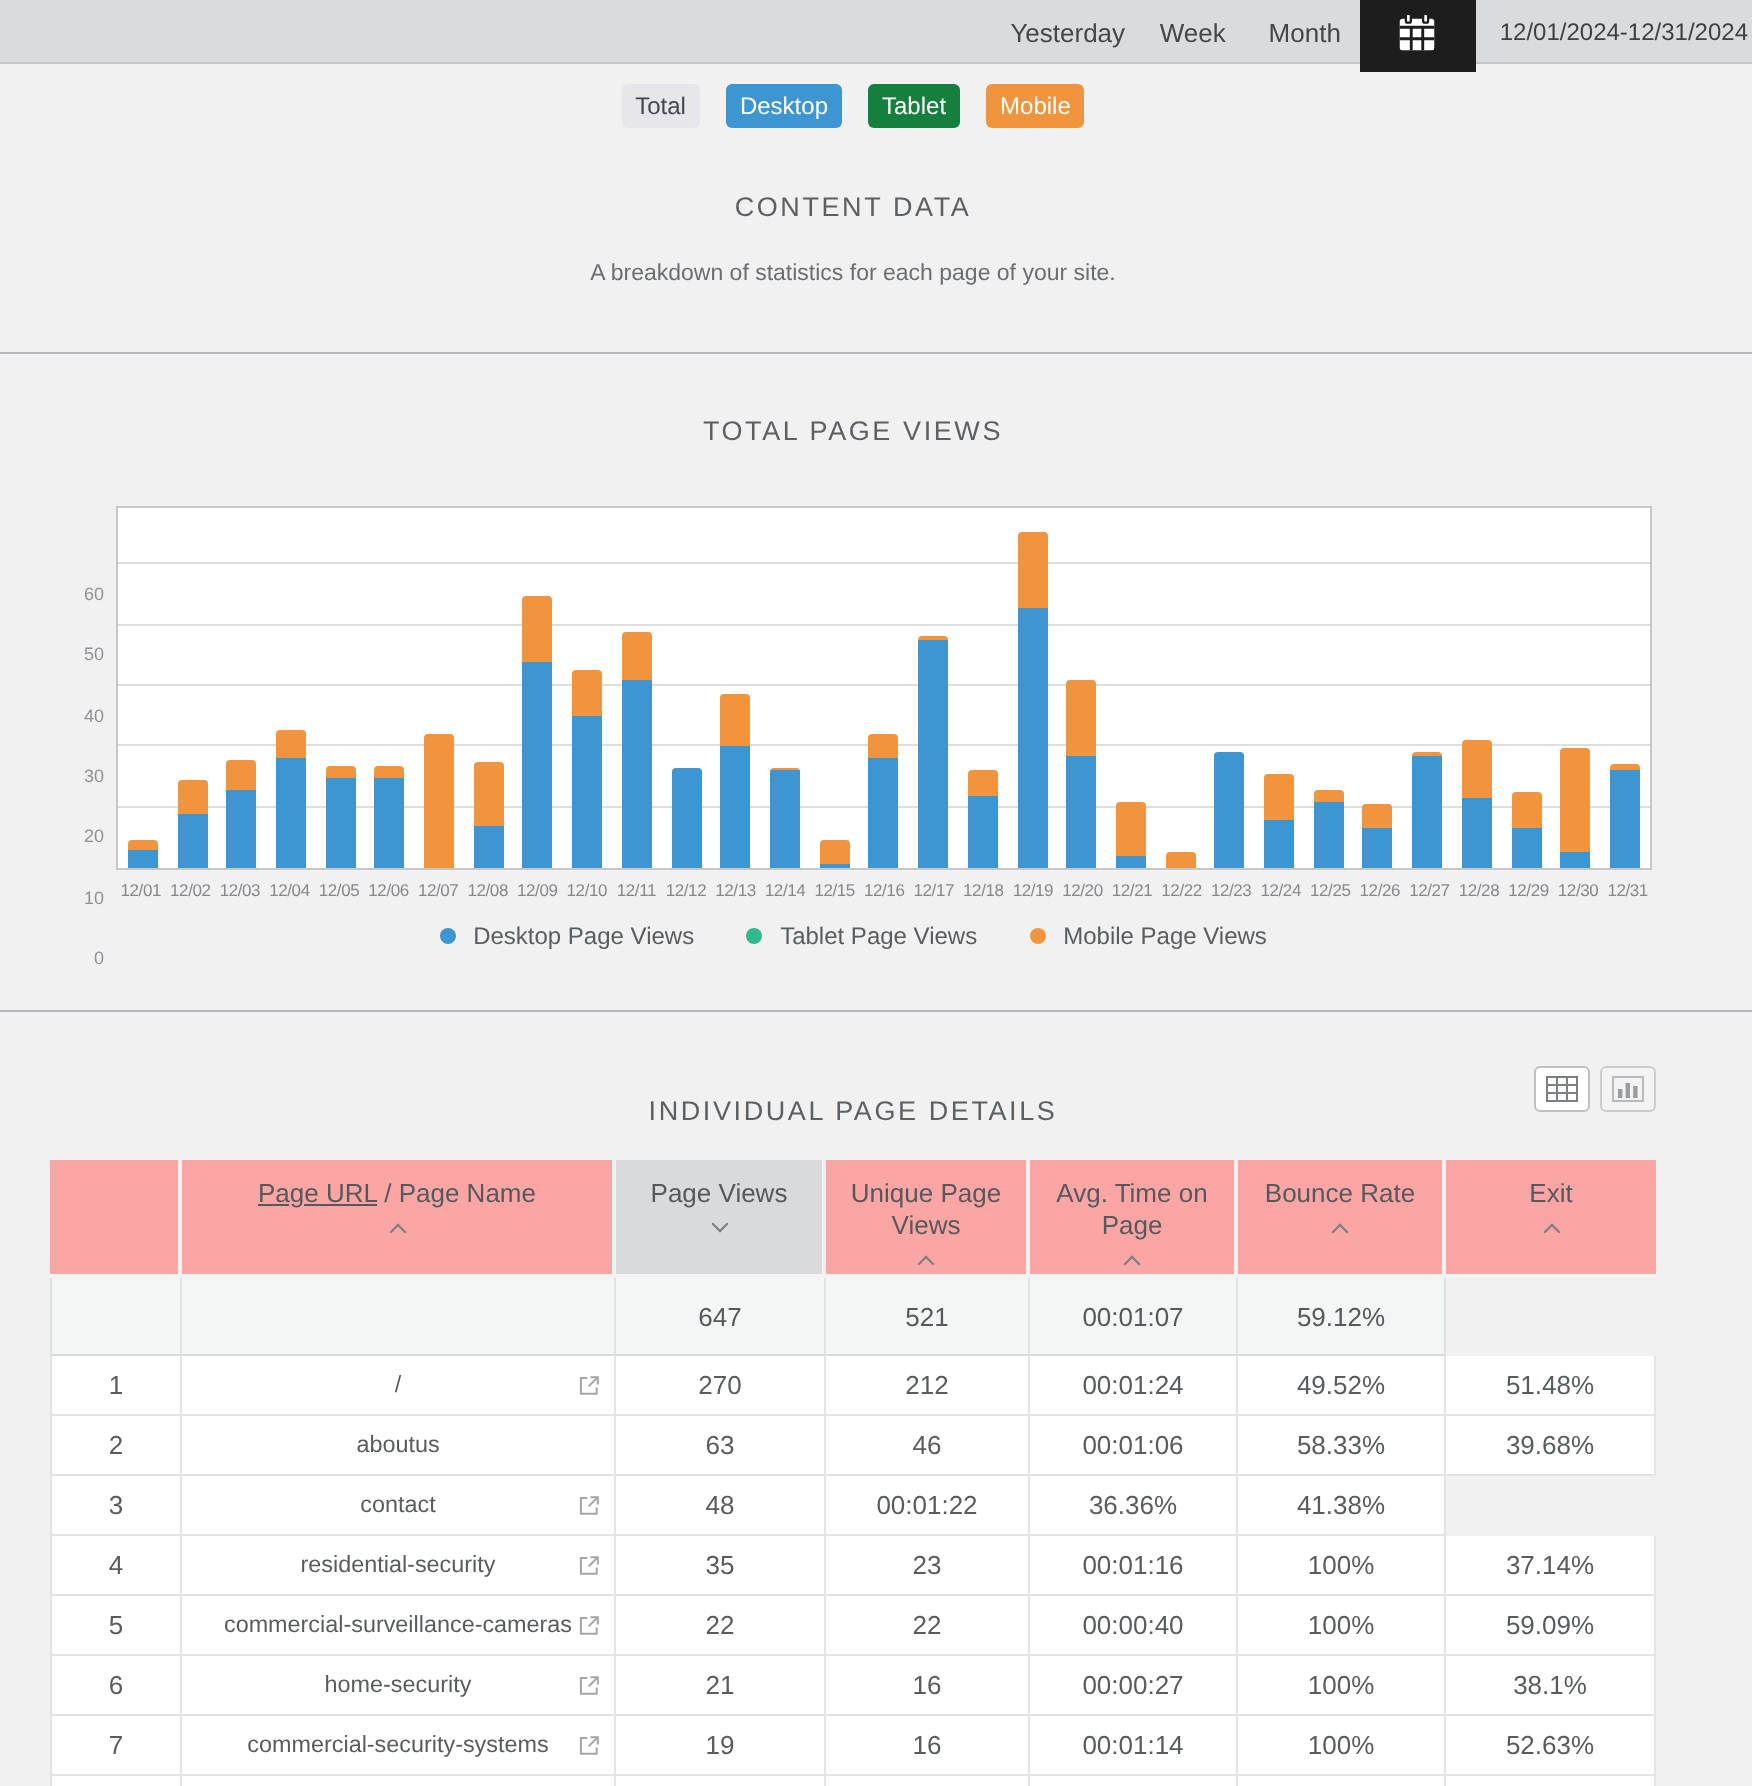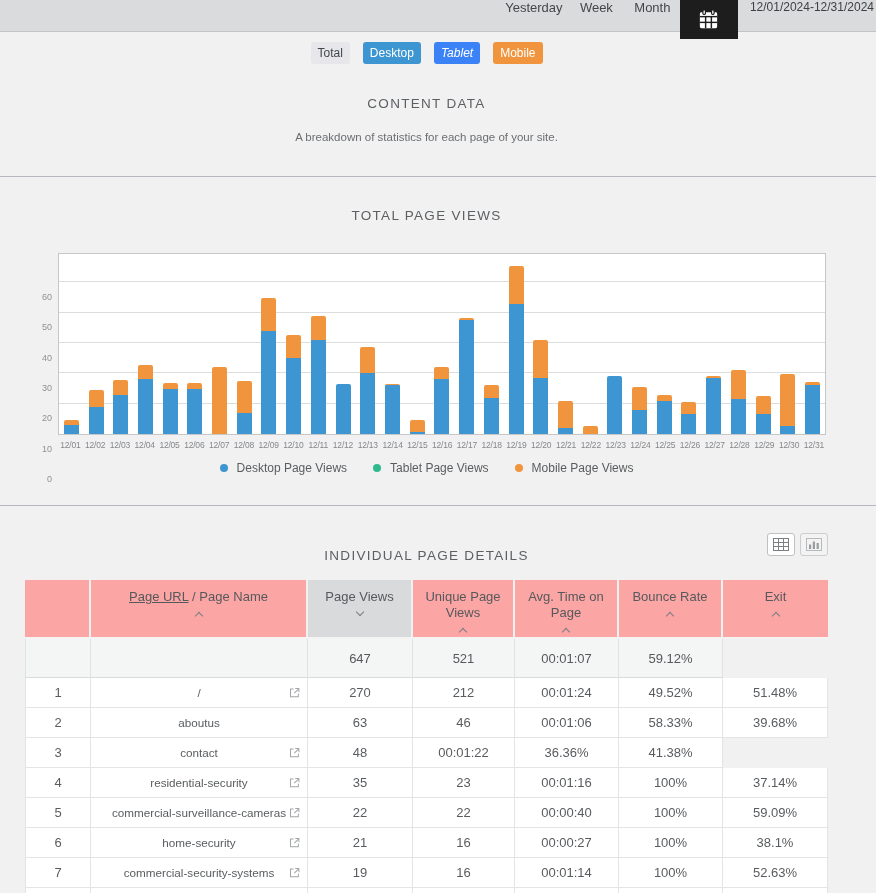--- a/index.html
+++ b/index.html
@@ -1,20 +1,20 @@
 <!DOCTYPE html>
 <html><head>
 <meta charset="utf-8">
 <style>
 * { margin:0; padding:0; box-sizing:border-box; }
 html,body { width:876px; height:893px; }
 body { background:#f1f1f2; font-family:"Liberation Sans",sans-serif; position:relative; overflow:hidden; color:#55585b; }
 .topbar { position:absolute; left:0; top:0; width:876px; height:32px; background:#dadbdd; border-bottom:1px solid #c3c4c6; z-index:5; }
 .url-input { position:absolute; left:10px; top:5px; width:209px; height:22px; background:#dee6f8; border:2px solid #1b1d21; border-radius:2px; font:13px "Liberation Sans",sans-serif; color:#111; padding:0 8px; }
-.tb-right { position:absolute; right:0; top:0; height:32px; display:flex; align-items:flex-start; }
+.tb-right { position:absolute; right:0; top:0; height:32px; display:flex; align-items:center; }
 .tb-sep { width:1px; background:#bcbdbf; }
 .tb-btn { background:none; border:none; font:13px "Liberation Sans",sans-serif; color:#44474a; padding:0; text-align:center; cursor:pointer; }
 .cal-btn { width:58px; height:39px; background:#1d1d1d; border:none; display:flex; align-items:center; justify-content:center; cursor:pointer; }
 .date-range { display:flex; align-items:center; font-size:12px; color:#3e4144; padding:0 2px 0 12px; }
 .content { position:absolute; left:0; top:32px; width:853px; height:861px; }
 .filters { position:absolute; top:10px; left:0; width:100%; display:flex; justify-content:center; gap:13px; }
 .filter-btn { border:none; border-radius:3px; font:12px "Liberation Sans",sans-serif; padding:4px 7px; cursor:pointer; }
 .sec-title { position:absolute; width:100%; text-align:center; font-size:13.5px; letter-spacing:1.3px; color:#5d6063; }
 .subtitle { position:absolute; top:99px; width:100%; text-align:center; font-size:11.5px; color:#6b6e71; }
 .divider { position:absolute; left:0; width:876px; height:1px; background:#b6b7bf; }
@@ -76,21 +76,21 @@
       </span>
     </button>
     <div class="date-range">12/01/2024-12/31/2024</div>
   </div>
 </div>
 
 <div class="content">
   <div class="filters">
       <button class="filter-btn" style="background: rgb(231, 231, 235); color: rgb(65, 71, 75);">Total</button>
       <button class="filter-btn" style="background: rgb(61, 150, 209); color: rgb(255, 255, 255);">Desktop</button>
-      <button class="filter-btn" style="background: #3b82f6; color: rgb(255, 255, 255); font-style: italic;">Tablet</button>
+      <button class="filter-btn" style="background: #15803d; color: rgb(255, 255, 255);">Tablet</button>
       <button class="filter-btn" style="background: rgb(240, 149, 62); color: rgb(255, 255, 255);">Mobile</button>
     </div>
   <div class="sec-title" style="top:64px;">CONTENT DATA</div>
   <div class="subtitle">A breakdown of statistics for each page of your site.</div>
   <div class="sec-title" style="top:176px;">TOTAL PAGE VIEWS</div>
   <div class="ylabels">
       <div style="top: 177px;">0</div>
       <div style="top: 146.667px;">10</div>
       <div style="top: 116.333px;">20</div>
       <div style="top: 86px;">30</div>

